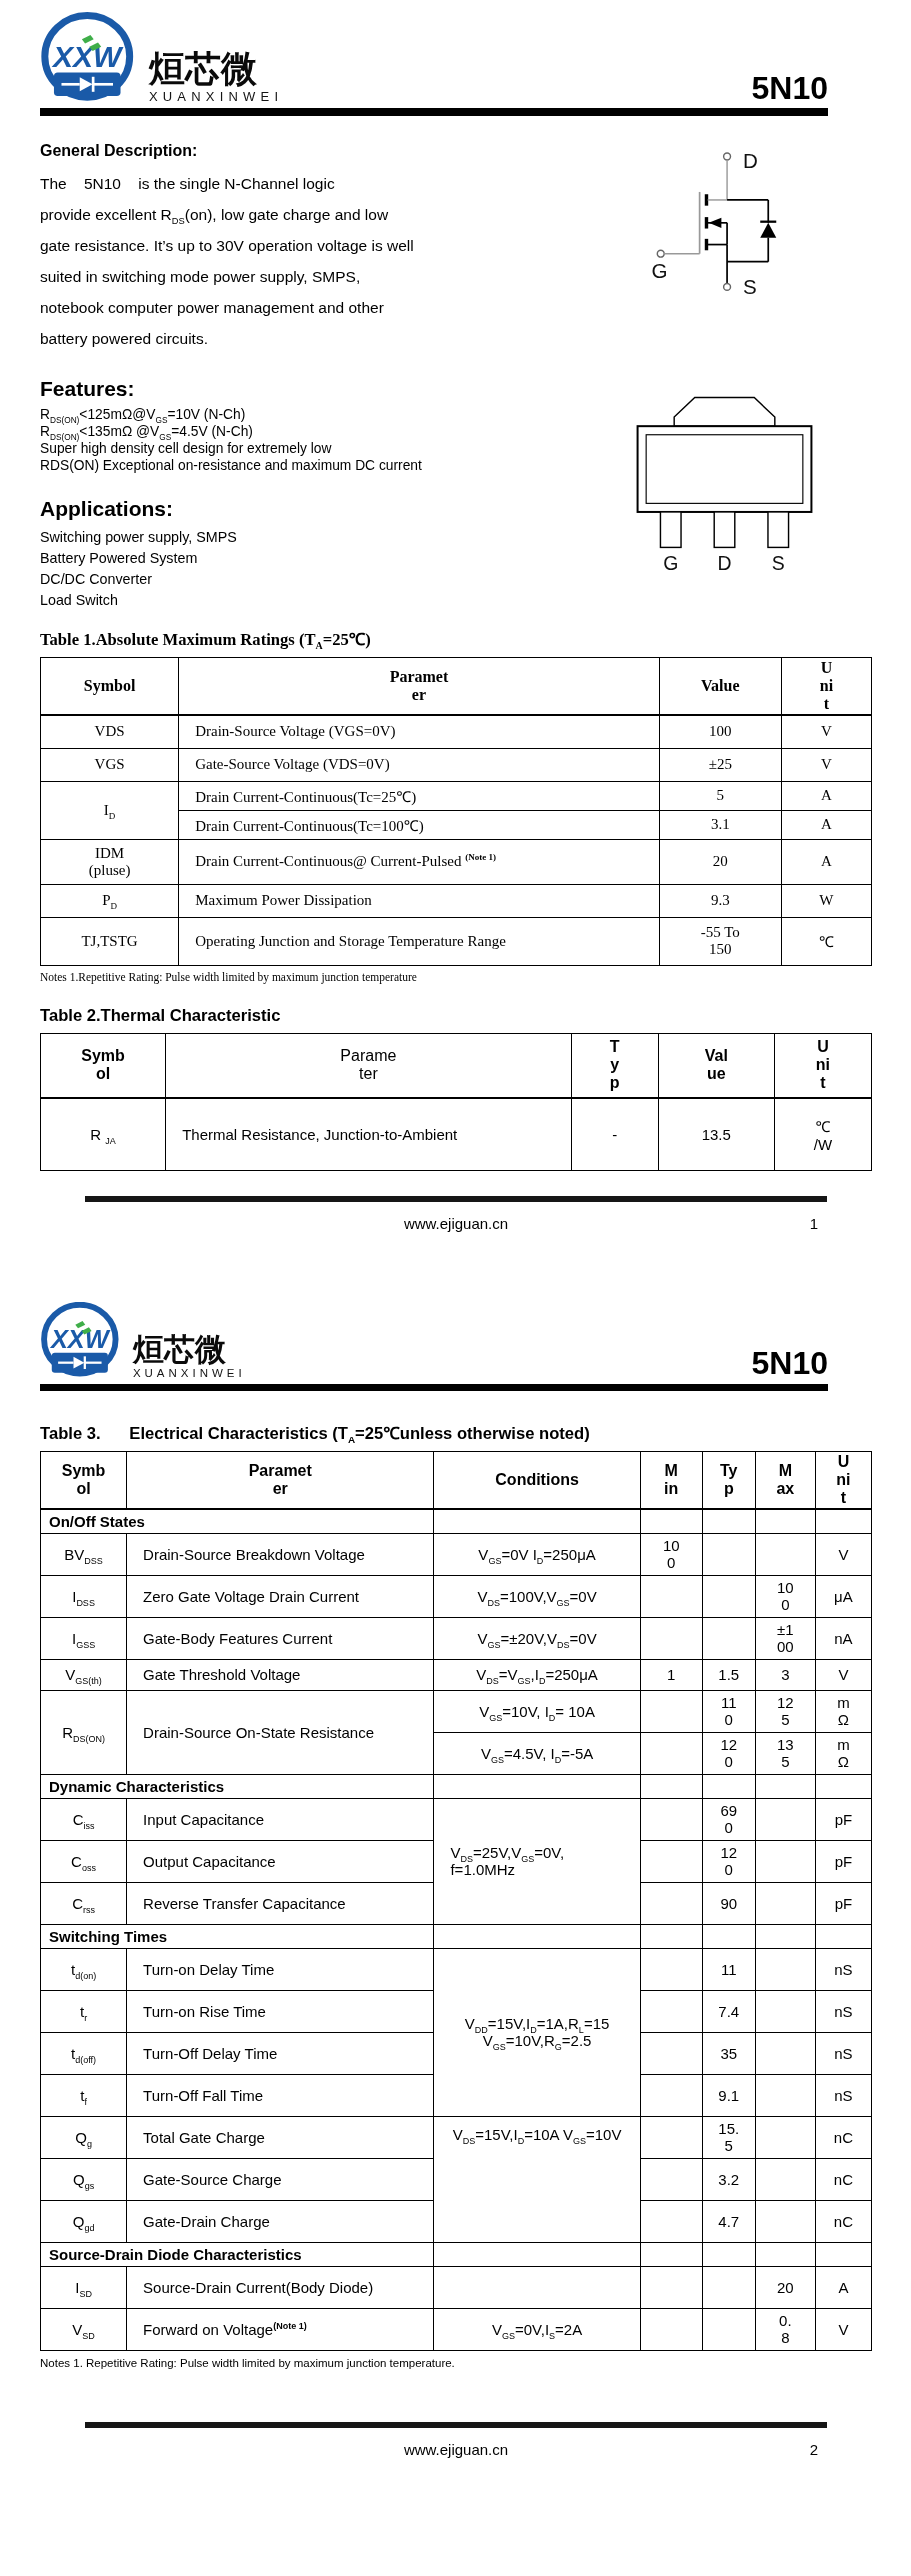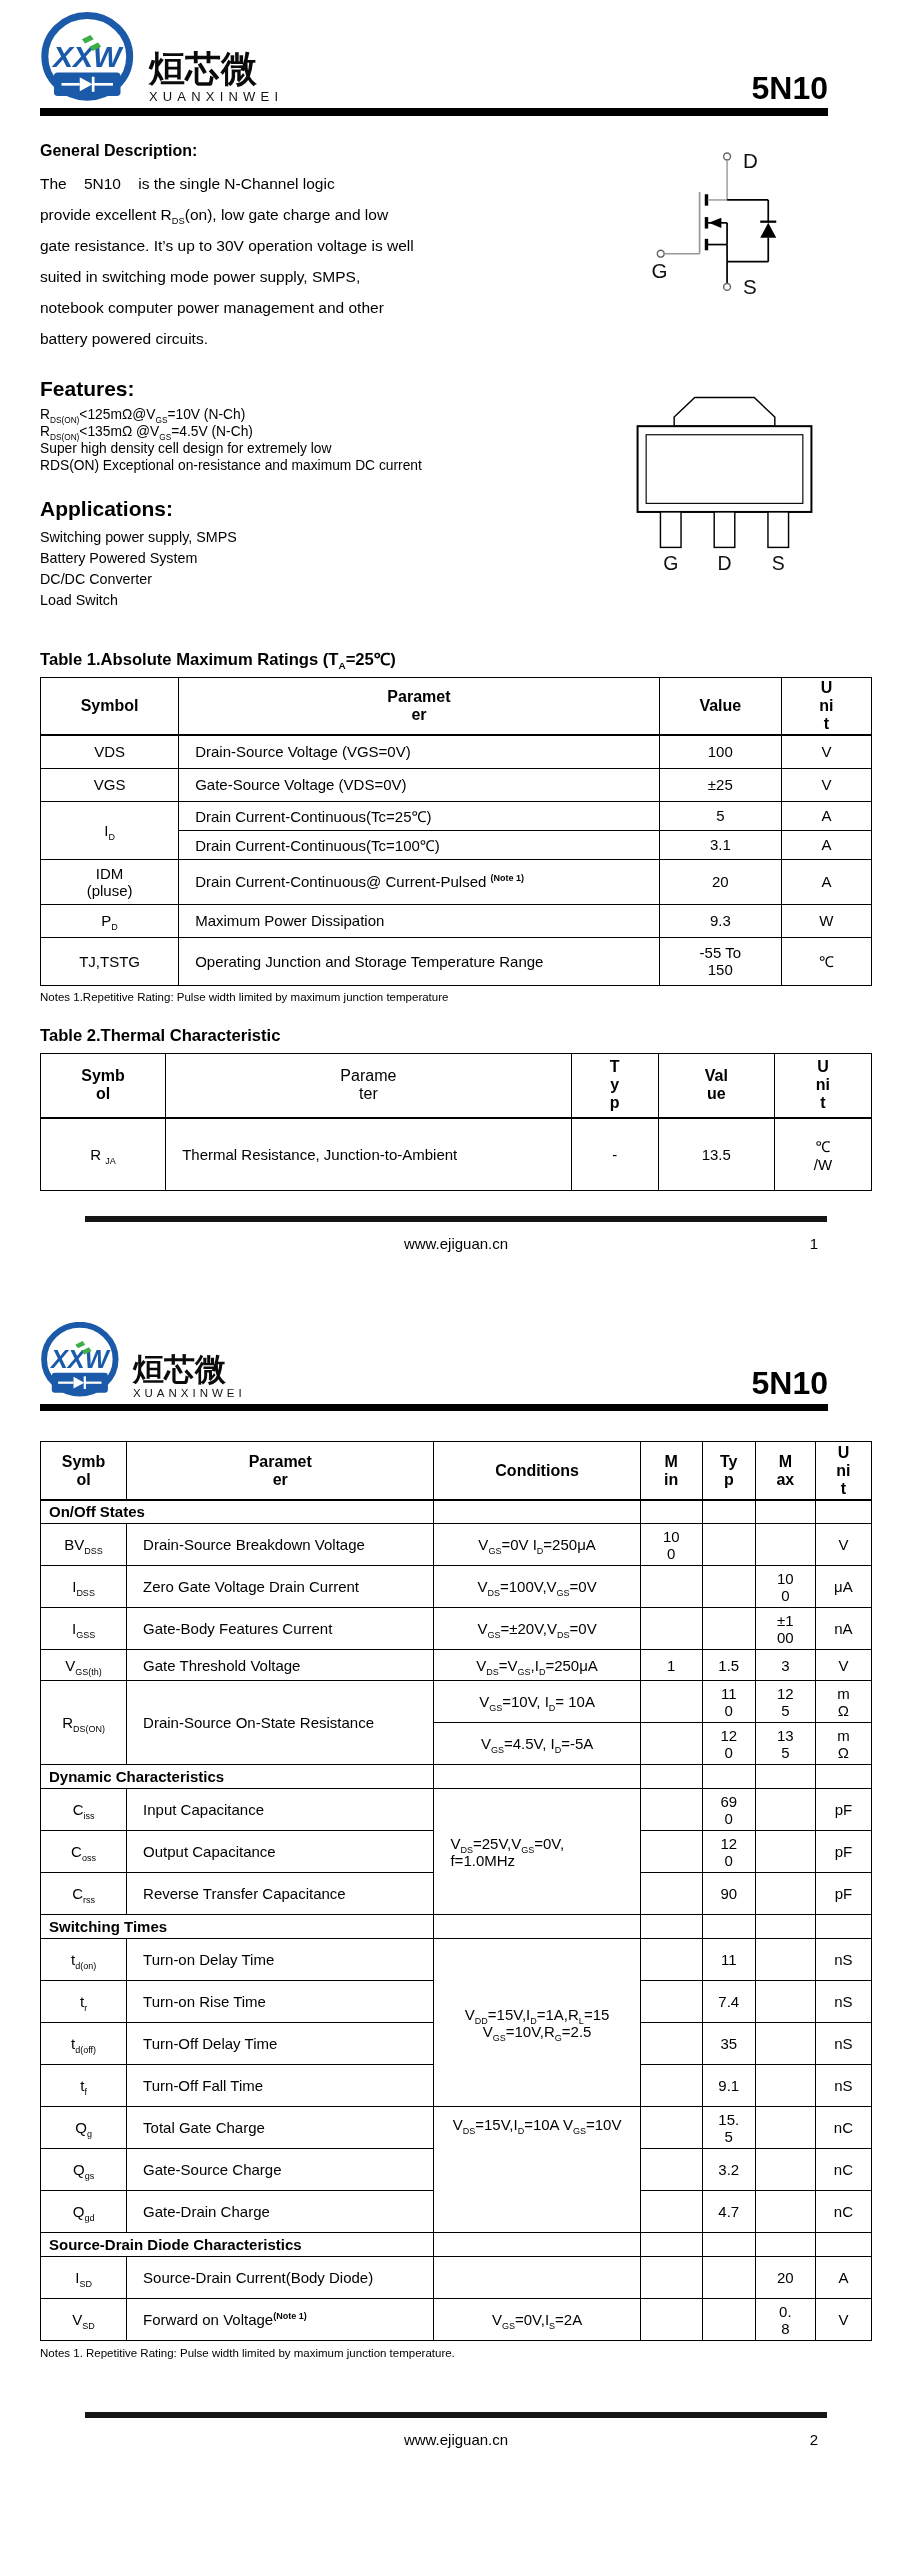--- a/index.html
+++ b/index.html
@@ -42,21 +42,21 @@
   sup{font-size:60%;font-weight:bold;line-height:0;}
   .note{font-size:11.5px;margin-top:5.7px;}
   
   .h90{height:52px}.h58{height:33px}.h50{height:29px}.h78{height:45px}.h84{height:48px}
   .h112{height:64px}.h128{height:73px}.h100{height:57px}.h70{height:24px}
   .h73{height:42px}.h54{height:31px}
   
   .frule{height:6.3px;background:#161616;margin:0 45px;}
   .ftr{position:relative;text-align:center;font-size:15px;margin-top:12.6px;height:18.3px;}
   .fpage{position:absolute;right:54px;top:0;}
-  .mt-t1{margin-top:36px;}
+  .mt-t1{margin-top:16px;font-family:Liberation Serif, serif;}
   .mt-t2{margin-top:23px;}
   .mt-t3{margin-top:30px;}
   .f1{margin-top:25px;}
   .f2{margin-top:53px;}
 </style>
 </head>
 <body>
 
 <div class="pagepad">
 
@@ -273,20 +273,25 @@
       <div class="logo-text">
         <div class="cn">烜芯微</div>
         <div class="en">XUANXINWEI</div>
       </div>
     </div>
     <div class="part">5N10</div>
   </div>
   <div class="rule"></div>
 
   <div class="mt-t3">
+    <div class="ttitle">
+      <span>Table 3.</span>
+      <span style="display:inline-block;width:19.5px"></span>
+      <span>Electrical Characteristics (T<sub>A</sub>=25℃unless otherwise noted)</span>
+    </div>
     <table class="t">
       <colgroup>
         <col style="width:86px">
           <col style="width:307px">
           <col style="width:206px">
         <col style="width:62px">
           <col style="width:53px">
           <col style="width:60px">
           <col style="width:56px">
       </colgroup>

